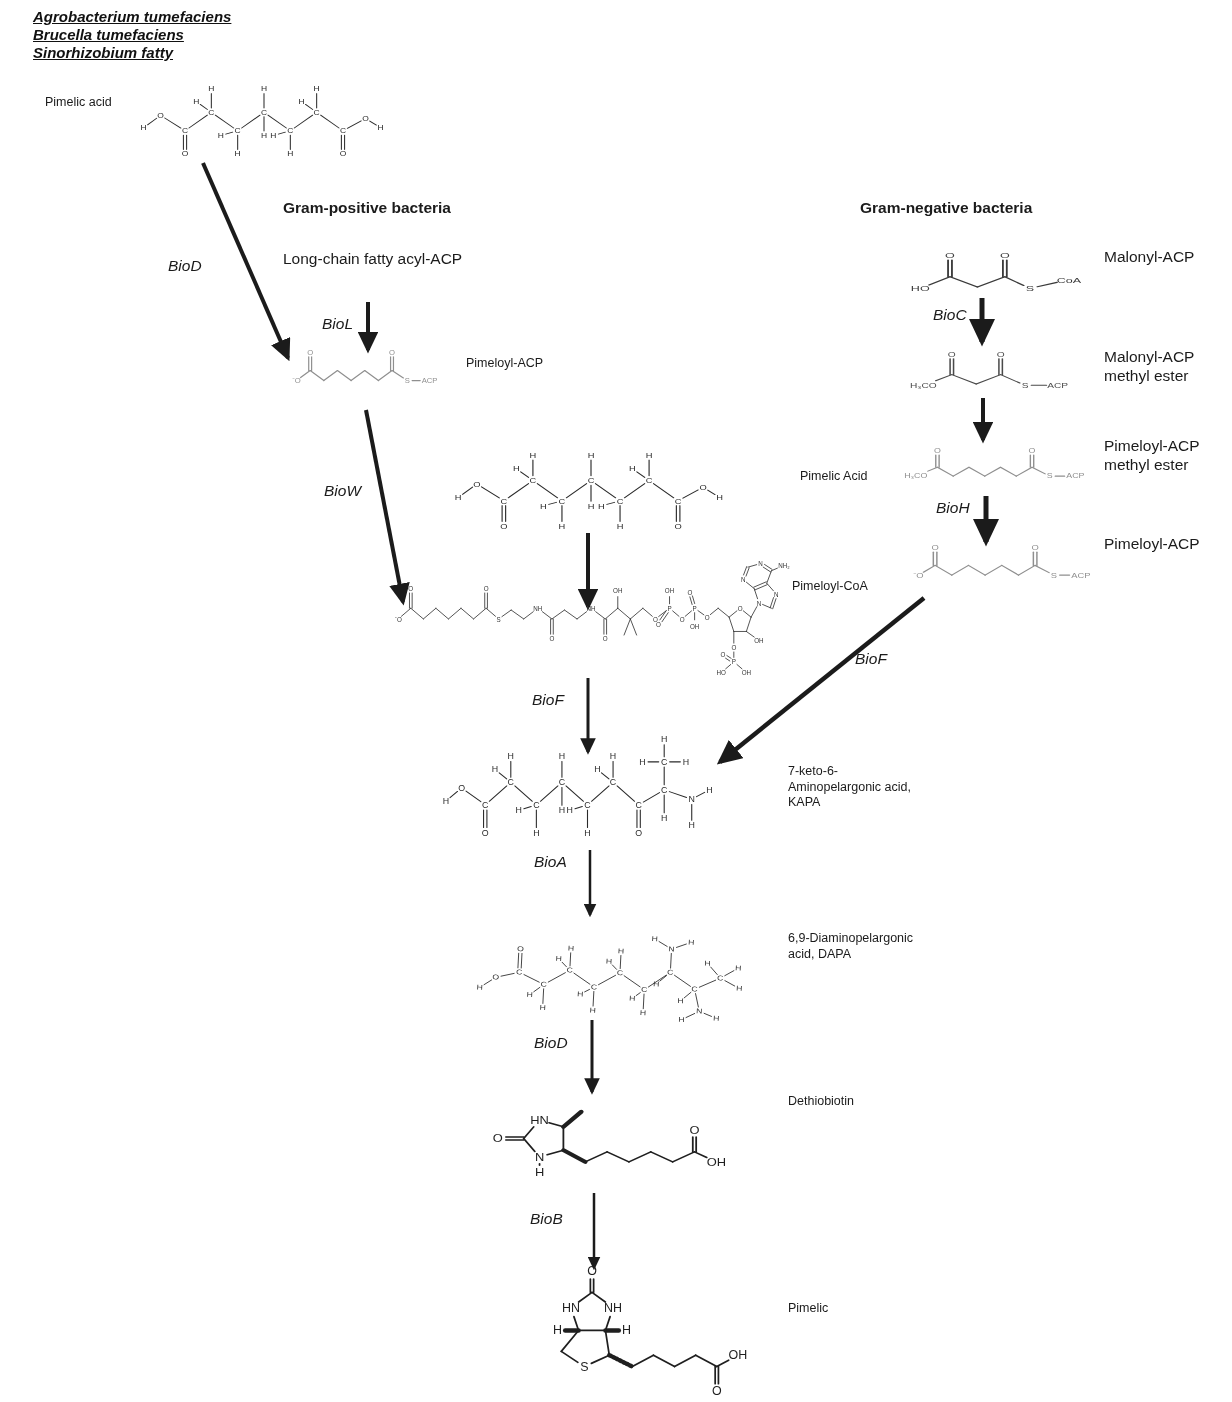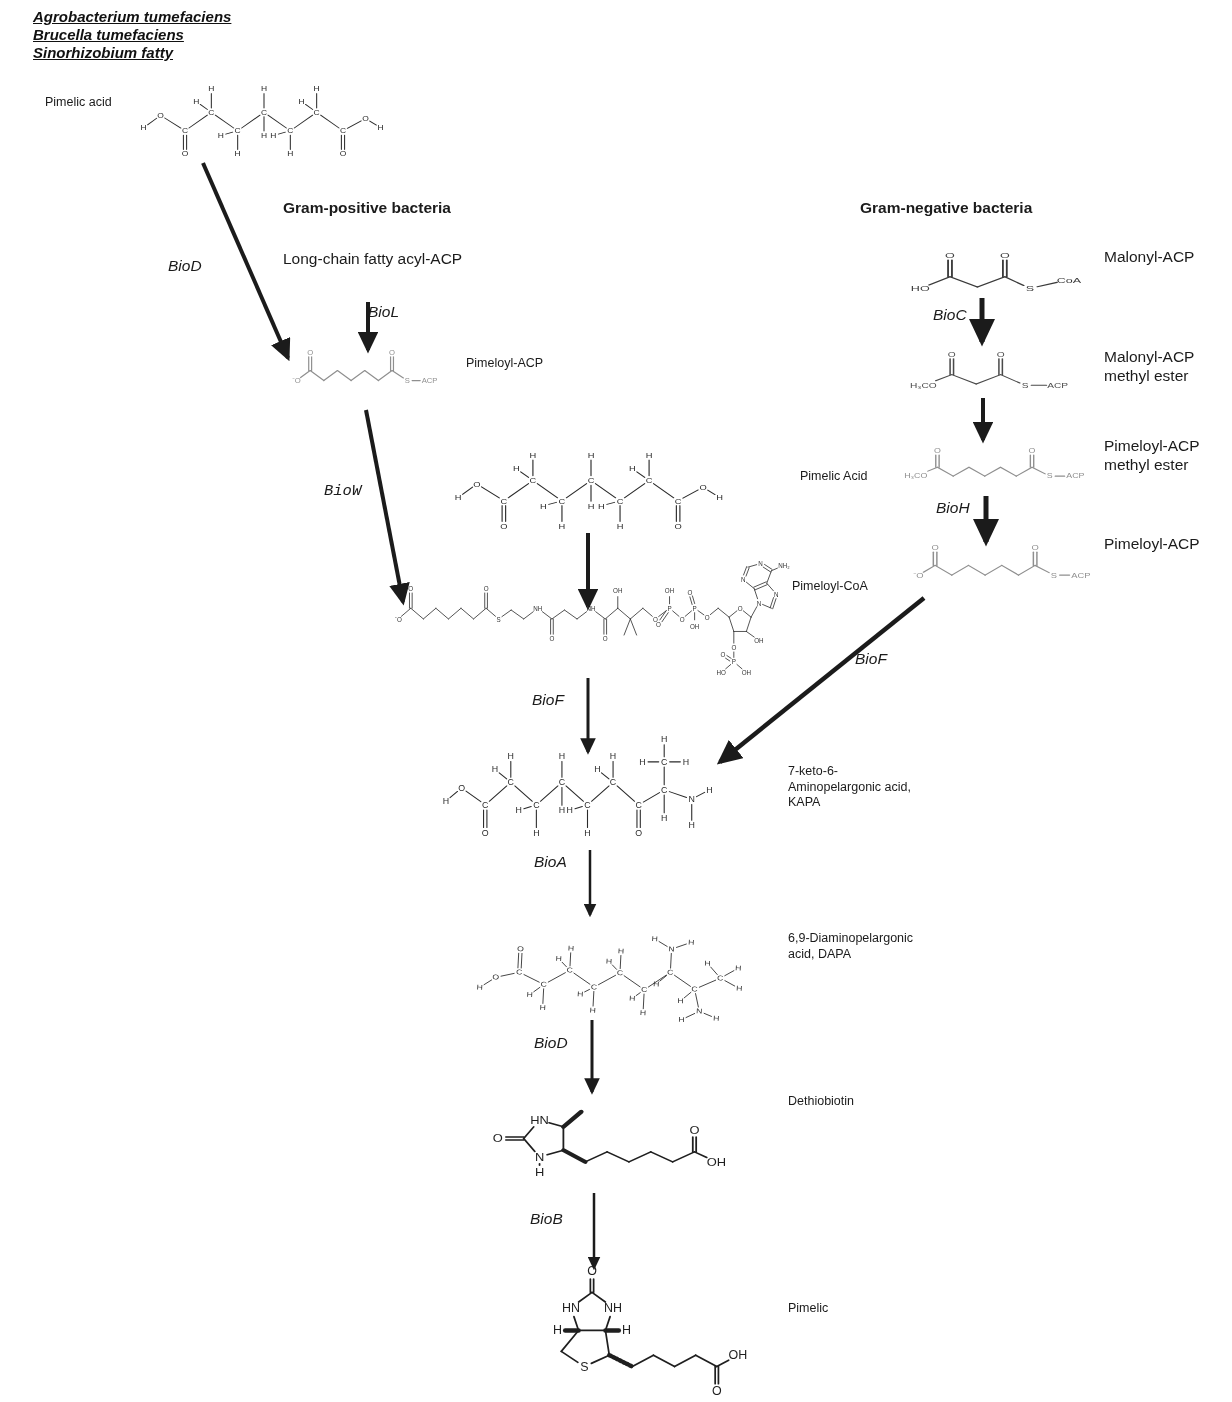--- a/index.html
+++ b/index.html
@@ -94,21 +94,21 @@
       <text x="190" y="12" text-anchor="middle" dominant-baseline="central" font-size="9" fill="#2a2a2a" font-family="&quot;Liberation Sans&quot;, sans-serif">H</text>
       <text x="218" y="66" text-anchor="middle" dominant-baseline="central" font-size="9" fill="#2a2a2a" font-family="&quot;Liberation Sans&quot;, sans-serif">C</text>
       <text x="218" y="96" text-anchor="middle" dominant-baseline="central" font-size="9" fill="#2a2a2a" font-family="&quot;Liberation Sans&quot;, sans-serif">O</text>
       <text x="242" y="50" text-anchor="middle" dominant-baseline="central" font-size="9" fill="#2a2a2a" font-family="&quot;Liberation Sans&quot;, sans-serif">O</text>
       <text x="258" y="62" text-anchor="middle" dominant-baseline="central" font-size="9" fill="#2a2a2a" font-family="&quot;Liberation Sans&quot;, sans-serif">H</text>
     </svg>
   <div class="abs enzyme" style="left:168px;top:257px;">BioD</div>
 
   <div class="abs heading" style="left:283px;top:199px;">Gram-positive bacteria</div>
   <div class="abs big" style="left:283px;top:249px;">Long-chain fatty acyl-ACP</div>
-  <div class="abs enzyme" style="left:322px;top:303px;margin-left:46px;">BioL</div>
+  <div class="abs enzyme" style="left:322px;top:315px;">BioL</div>
   <svg class="abs" style="left:288px;top:342px;width:162px;height:52px;" viewBox="0 0 190 62" preserveAspectRatio="none">
       <line x1="14.8" y1="42.4" x2="26" y2="34" stroke="#8f8f8f" stroke-width="1.4" stroke-linecap="round"></line>
       <line x1="24.3" y1="34" x2="24.3" y2="17.58" stroke="#8f8f8f" stroke-width="1.4" stroke-linecap="round"></line>
       <line x1="27.7" y1="34" x2="27.7" y2="17.58" stroke="#8f8f8f" stroke-width="1.4" stroke-linecap="round"></line>
       <line x1="26" y1="34" x2="42" y2="46" stroke="#8f8f8f" stroke-width="1.4" stroke-linecap="round"></line>
       <line x1="42" y1="46" x2="58" y2="34" stroke="#8f8f8f" stroke-width="1.4" stroke-linecap="round"></line>
       <line x1="58" y1="34" x2="74" y2="46" stroke="#8f8f8f" stroke-width="1.4" stroke-linecap="round"></line>
       <line x1="74" y1="46" x2="90" y2="34" stroke="#8f8f8f" stroke-width="1.4" stroke-linecap="round"></line>
       <line x1="90" y1="34" x2="106" y2="46" stroke="#8f8f8f" stroke-width="1.4" stroke-linecap="round"></line>
       <line x1="106" y1="46" x2="122" y2="34" stroke="#8f8f8f" stroke-width="1.4" stroke-linecap="round"></line>
@@ -116,21 +116,21 @@
       <line x1="123.7" y1="34" x2="123.7" y2="17.58" stroke="#8f8f8f" stroke-width="1.4" stroke-linecap="round"></line>
       <line x1="122" y1="34" x2="135.35715935759484" y2="42.90477290506322" stroke="#8f8f8f" stroke-width="1.4" stroke-linecap="round"></line>
       <line x1="145.58" y1="46" x2="155" y2="46" stroke="#8f8f8f" stroke-width="1.4" stroke-linecap="round"></line>
       <text x="10" y="46" text-anchor="middle" dominant-baseline="central" font-size="9" fill="#8f8f8f" font-family="&quot;Liberation Sans&quot;, sans-serif">⁻O</text>
       <text x="26" y="12" text-anchor="middle" dominant-baseline="central" font-size="9" fill="#8f8f8f" font-family="&quot;Liberation Sans&quot;, sans-serif">O</text>
       <text x="122" y="12" text-anchor="middle" dominant-baseline="central" font-size="9" fill="#8f8f8f" font-family="&quot;Liberation Sans&quot;, sans-serif">O</text>
       <text x="140" y="46" text-anchor="middle" dominant-baseline="central" font-size="9" fill="#8f8f8f" font-family="&quot;Liberation Sans&quot;, sans-serif">S</text>
       <text x="166" y="46" text-anchor="middle" dominant-baseline="central" font-size="9" fill="#8f8f8f" font-family="&quot;Liberation Sans&quot;, sans-serif">ACP</text>
     </svg>
   <div class="abs small lbl" style="left:466px;top:356px;">Pimeloyl-ACP</div>
-  <div class="abs enzyme" style="left:324px;top:482px;font-family:Liberation Mono, monospace;">BioW</div>
+  <div class="abs enzyme" style="left:324px;top:482px;">BioW</div>
 
   <div class="abs heading" style="left:860px;top:199px;">Gram-negative bacteria</div>
   <svg class="abs" style="left:902px;top:242px;width:200px;height:58px;" viewBox="0 0 175 80" preserveAspectRatio="none">
       <line x1="23.664924850340896" y1="59.28312316902099" x2="42" y2="48" stroke="#3a3a3a" stroke-width="1.6" stroke-linecap="round"></line>
       <line x1="40.3" y1="48" x2="40.3" y2="24.82" stroke="#3a3a3a" stroke-width="1.6" stroke-linecap="round"></line>
       <line x1="43.7" y1="48" x2="43.7" y2="24.82" stroke="#3a3a3a" stroke-width="1.6" stroke-linecap="round"></line>
       <line x1="42" y1="48" x2="66" y2="62" stroke="#3a3a3a" stroke-width="1.6" stroke-linecap="round"></line>
       <line x1="66" y1="62" x2="90" y2="48" stroke="#3a3a3a" stroke-width="1.6" stroke-linecap="round"></line>
       <line x1="88.3" y1="48" x2="88.3" y2="24.82" stroke="#3a3a3a" stroke-width="1.6" stroke-linecap="round"></line>
       <line x1="91.7" y1="48" x2="91.7" y2="24.82" stroke="#3a3a3a" stroke-width="1.6" stroke-linecap="round"></line>

